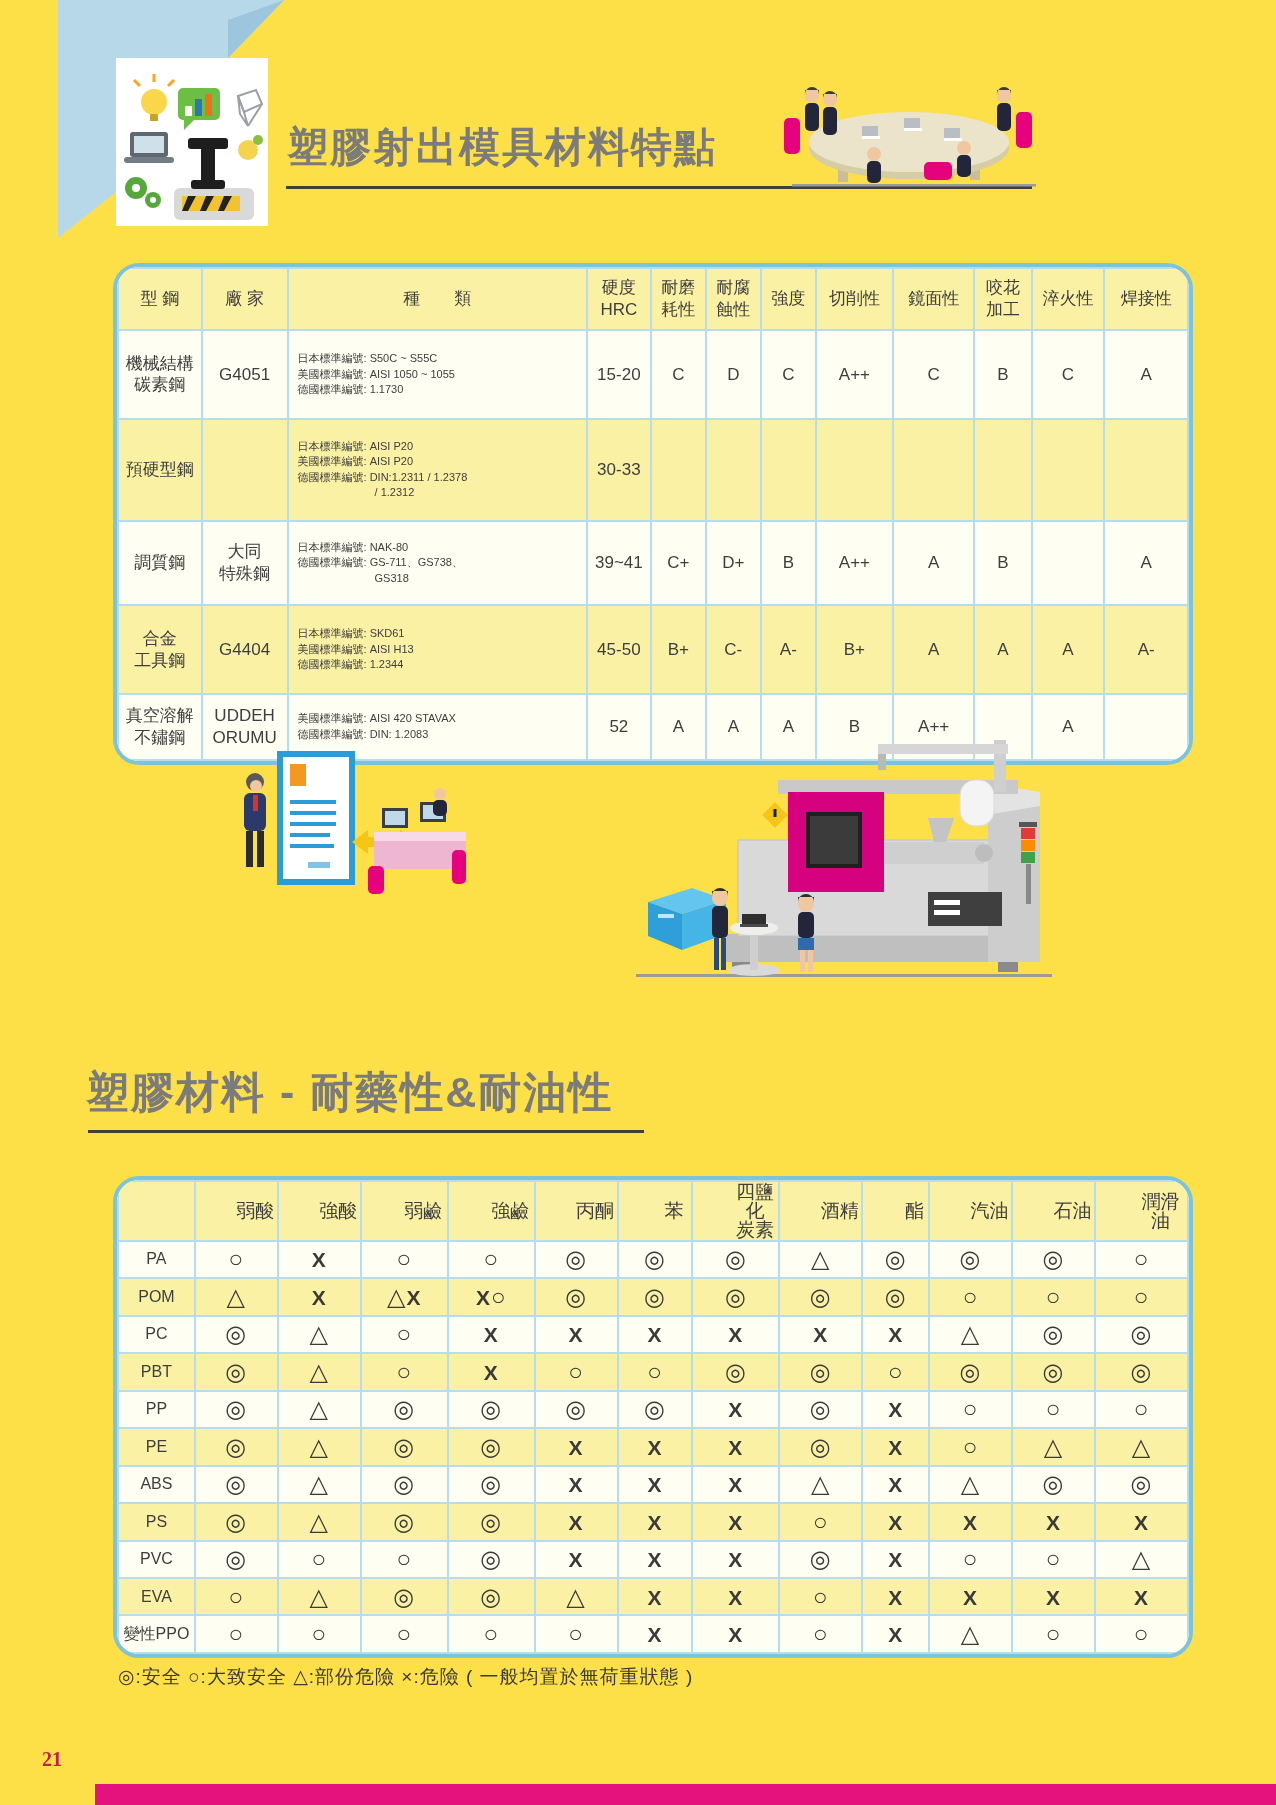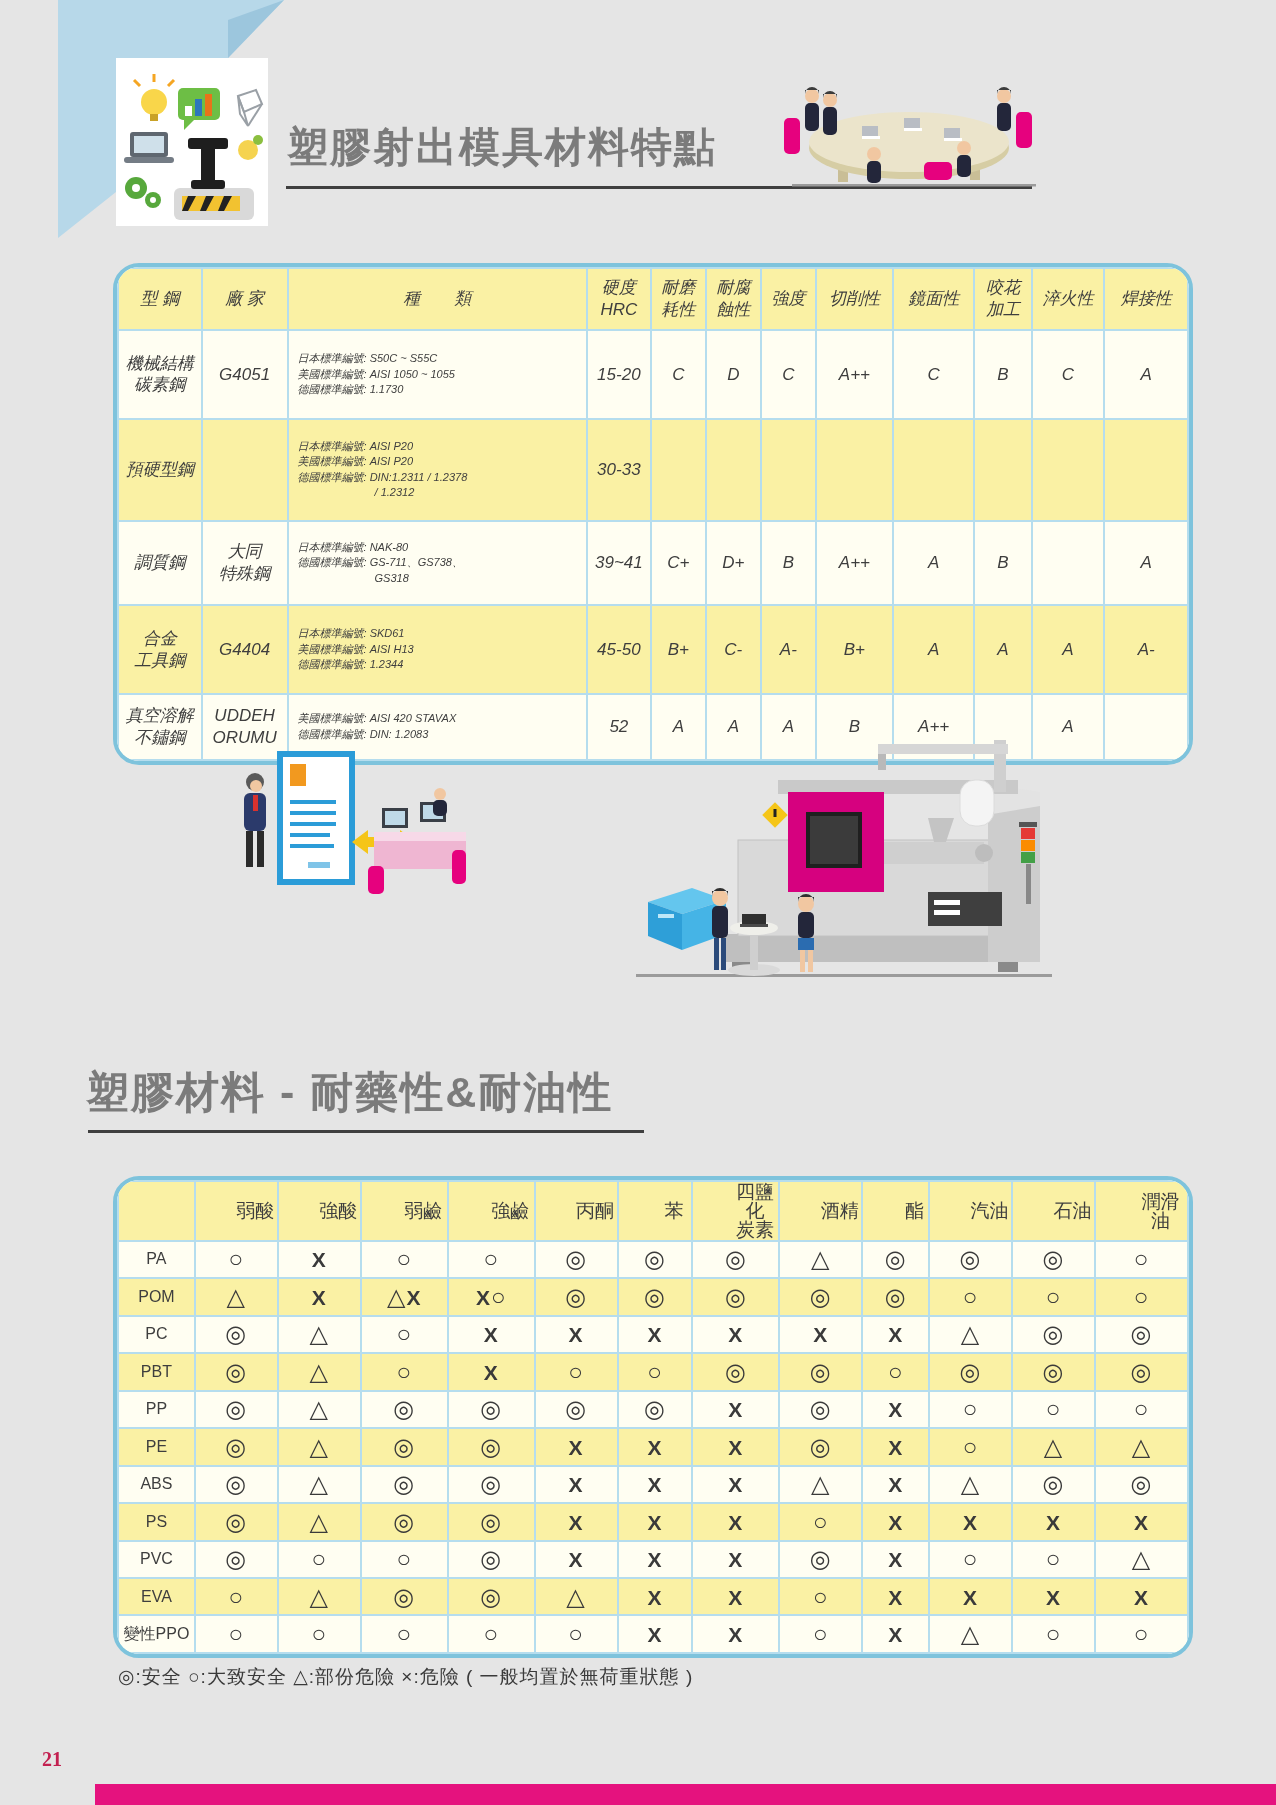--- a/index.html
+++ b/index.html
@@ -1,30 +1,30 @@
 <!DOCTYPE html>
 <html><head>
 <meta charset="utf-8">
 <style>
   html,body{margin:0;padding:0;background:#fff;}
-  .page{position:relative;width:1276px;height:1805px;background:#e5e5e5;overflow:hidden;
+  .page{position:relative;width:1276px;height:1805px;background:#fde047;overflow:hidden;
         font-family:"Liberation Sans","DejaVu Sans",sans-serif;color:#3e3e3e;}
   .abs{position:absolute;}
 
   
   .sec-title{position:absolute;font-weight:bold;color:#7b7b7b;letter-spacing:2px;white-space:nowrap;}
   #title1{left:287px;top:120px;font-size:41px;}
   #title2{left:86px;top:1064px;font-size:43px;}
   .title-rule{position:absolute;height:3px;background:#3f3f3f;}
   #rule1{left:286px;top:186px;width:746px;}
   #rule2{left:88px;top:1130px;width:556px;}
 
   
   .tbl-wrap{position:absolute;border:4px solid #7ec3dc;border-radius:26px;overflow:hidden;background:#fffef2;}
-  #steel-wrap{left:113px;top:263px;width:1072px;height:494px;font-style:italic;}
+  #steel-wrap{left:113px;top:263px;width:1072px;height:494px;}
   #chem-wrap{left:113px;top:1176px;width:1072px;height:474px;}
   table{border-collapse:collapse;table-layout:fixed;width:100%;height:100%;}
   td{border:2px solid #b5ddee;text-align:center;vertical-align:middle;padding:0;color:#3e3e3e;
      white-space:pre-line;overflow:hidden;}
   tr.cream td{background:#fffef2;}
   tr.yellow td{background:#faf1a4;}
   td.h{background:#faf1a4;font-size:19px;line-height:1.18;}
   
   #steel-table td{font-size:17px;line-height:1.28;}
   #steel-table td.spec{text-align:left;padding:3px 4px 3px 9px;font-size:11px;line-height:1.4;}

